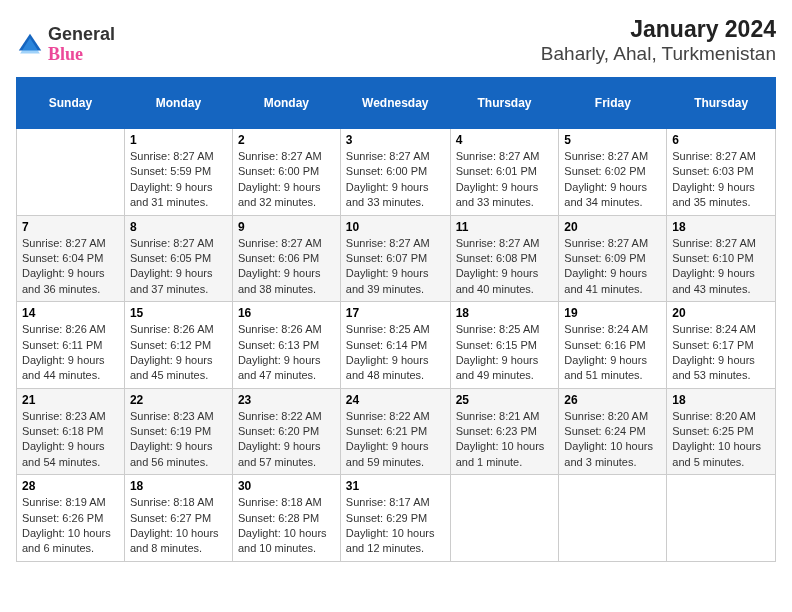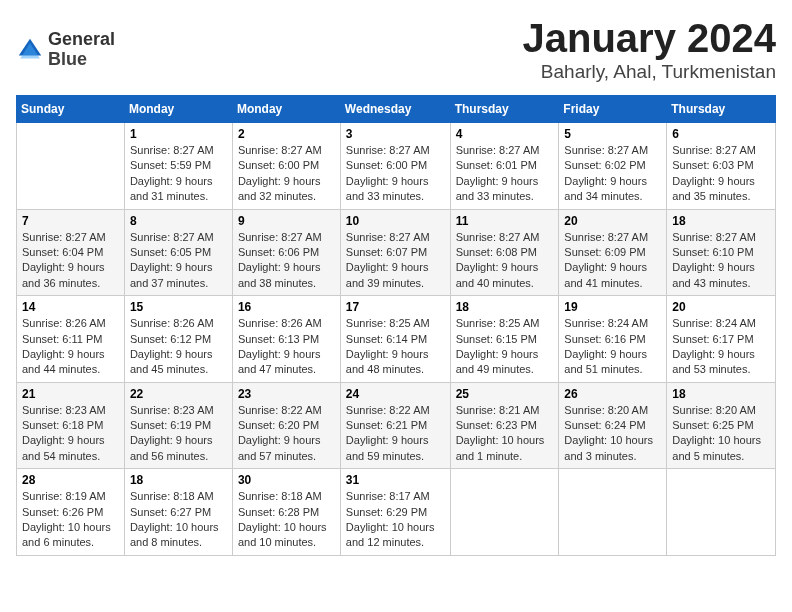--- a/index.html
+++ b/index.html
@@ -6,61 +6,61 @@
     body {
       font-family: Arial, sans-serif;
       background: #fff;
       width: 792px;
       min-height: 612px;
       padding: 16px;
     }
     .header {
       display: flex;
       justify-content: space-between;
-      align-items: center;
+      align-items: flex-end;
       margin-bottom: 12px;
     }
     .logo {
       display: flex;
       align-items: center;
       gap: 4px;
     }
     .logo-text {
       font-size: 18px;
       font-weight: bold;
       line-height: 1.1;
     }
     .logo-text .general { color: #333; }
-    .logo-text .blue { color: #404040; }
+    .logo-text .blue { color: #ec4899; font-family: Liberation Serif, serif; }
     .logo-icon {
       width: 28px;
       height: 28px;
     }
     .title-block {
       text-align: right;
     }
     .month-year {
-      font-size: 40px;
+      font-size: 23px;
       font-weight: bold;
       color: #222;
     }
     .location {
       font-size: 19px;
       color: #444;
     }
     table {
       width: 100%;
       border-collapse: collapse;
       font-size: 11px;
     }
     thead tr th {
       background: #1565c0;
       color: #fff;
-      padding: 6px 4px;
-      text-align: left;
+      padding: 18px 4px;
+      text-align: center;
       font-size: 12px;
       font-weight: bold;
       border: 1px solid #1565c0;
     }
     tbody tr td {
       border: 1px solid #ccc;
       vertical-align: top;
       padding: 4px 5px;
       width: 113px;
       min-height: 80px;

